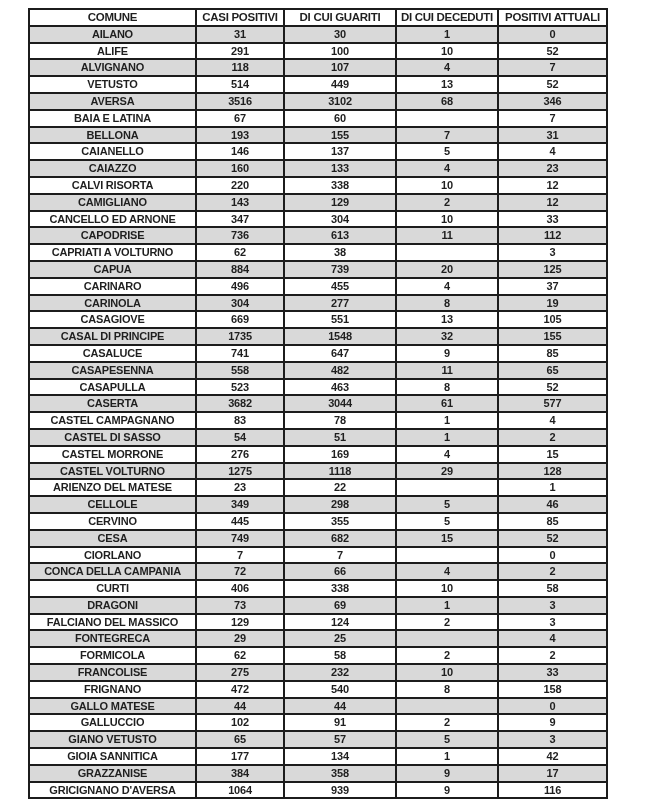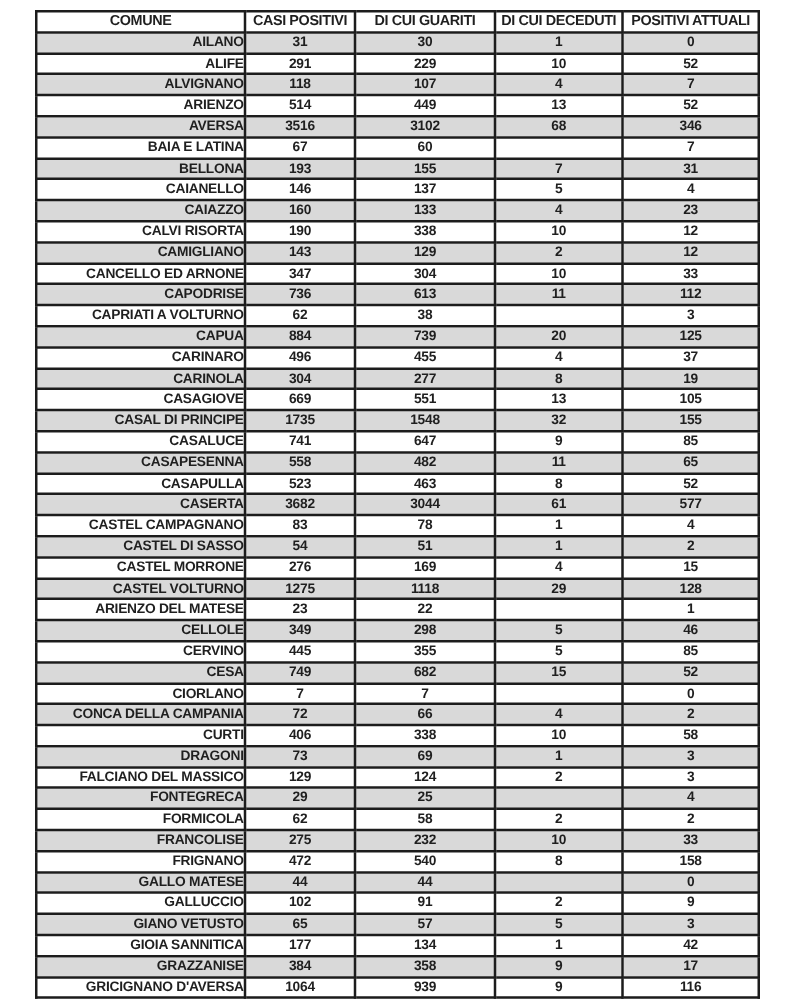--- a/index.html
+++ b/index.html
@@ -41,21 +41,20 @@
     letter-spacing: -0.3px;
     background: #ffffff;
   }
   table.data-table td {
     font-size: 11px;
     font-weight: 600;
     letter-spacing: -0.2px;
   }
   table.data-table td.comune-cell {
     font-weight: 700;
-    text-align: right;
   }
   tbody tr:nth-child(odd) td {
     background: #d9d9d9;
   }
   tbody tr:nth-child(even) td {
     background: #ffffff;
   }
 </style>
 </head>
 <body>
@@ -82,33 +81,33 @@
         <tr>
     <td class="comune-cell">AILANO</td>
     <td>31</td>
     <td>30</td>
     <td>1</td>
     <td>0</td>
   </tr>
         <tr>
     <td class="comune-cell">ALIFE</td>
     <td>291</td>
-    <td>229</td>
+    <td>100</td>
     <td>10</td>
     <td>52</td>
   </tr>
         <tr>
     <td class="comune-cell">ALVIGNANO</td>
     <td>118</td>
     <td>107</td>
     <td>4</td>
     <td>7</td>
   </tr>
         <tr>
-    <td class="comune-cell">ARIENZO</td>
+    <td class="comune-cell">VETUSTO</td>
     <td>514</td>
     <td>449</td>
     <td>13</td>
     <td>52</td>
   </tr>
         <tr>
     <td class="comune-cell">AVERSA</td>
     <td>3516</td>
     <td>3102</td>
     <td>68</td>
@@ -137,21 +136,21 @@
   </tr>
         <tr>
     <td class="comune-cell">CAIAZZO</td>
     <td>160</td>
     <td>133</td>
     <td>4</td>
     <td>23</td>
   </tr>
         <tr>
     <td class="comune-cell">CALVI RISORTA</td>
-    <td>190</td>
+    <td>220</td>
     <td>338</td>
     <td>10</td>
     <td>12</td>
   </tr>
         <tr>
     <td class="comune-cell">CAMIGLIANO</td>
     <td>143</td>
     <td>129</td>
     <td>2</td>
     <td>12</td>

